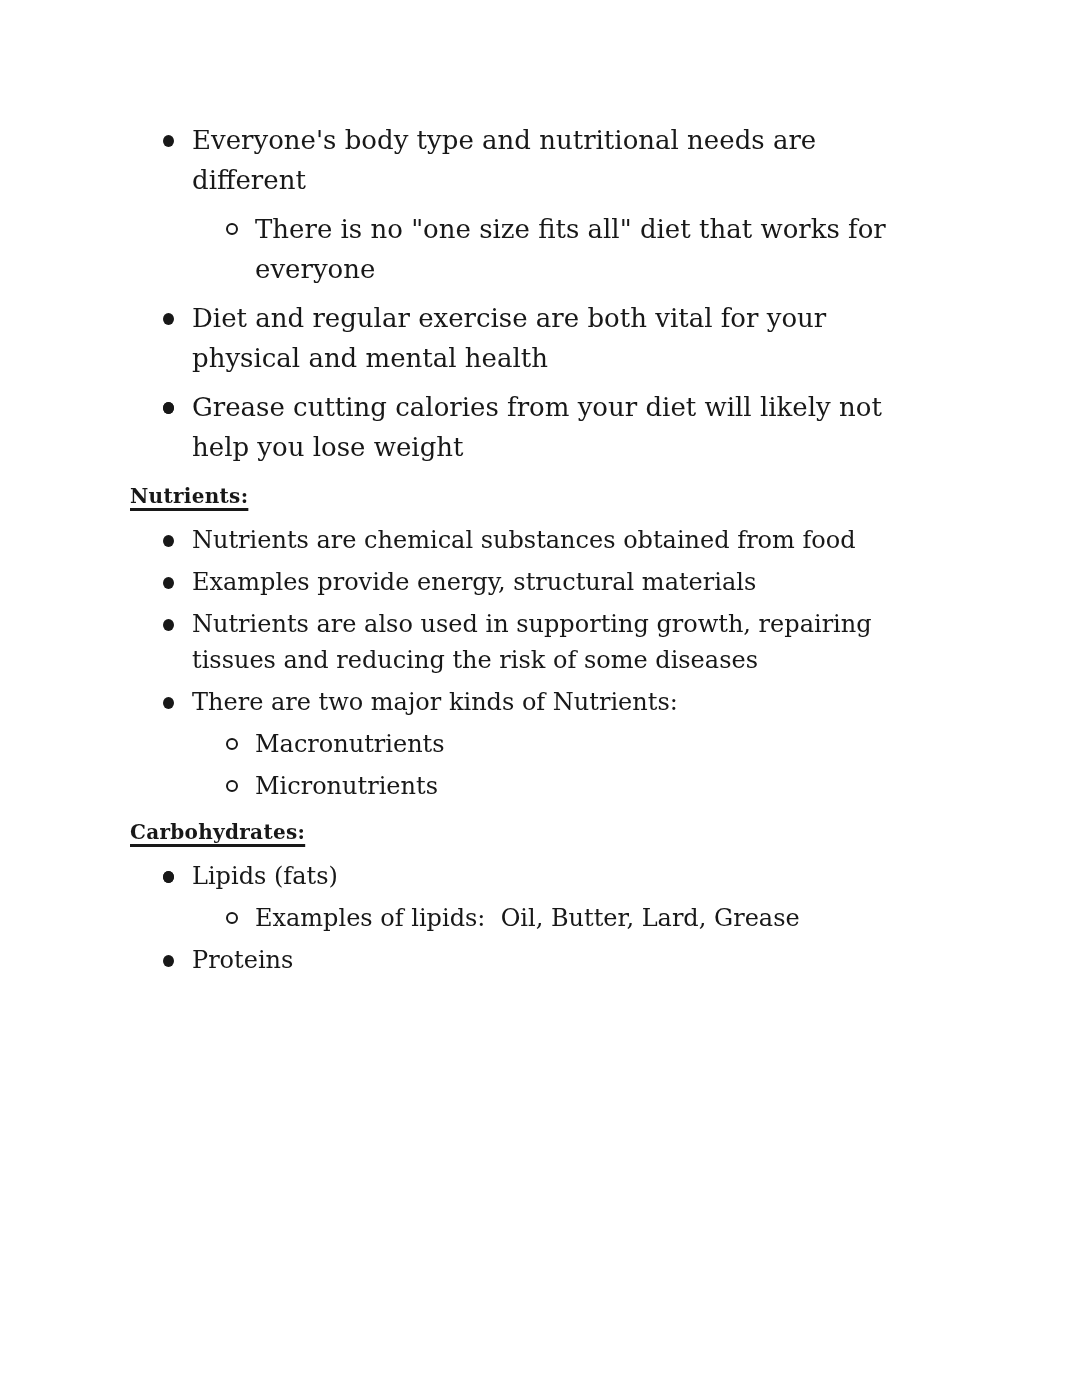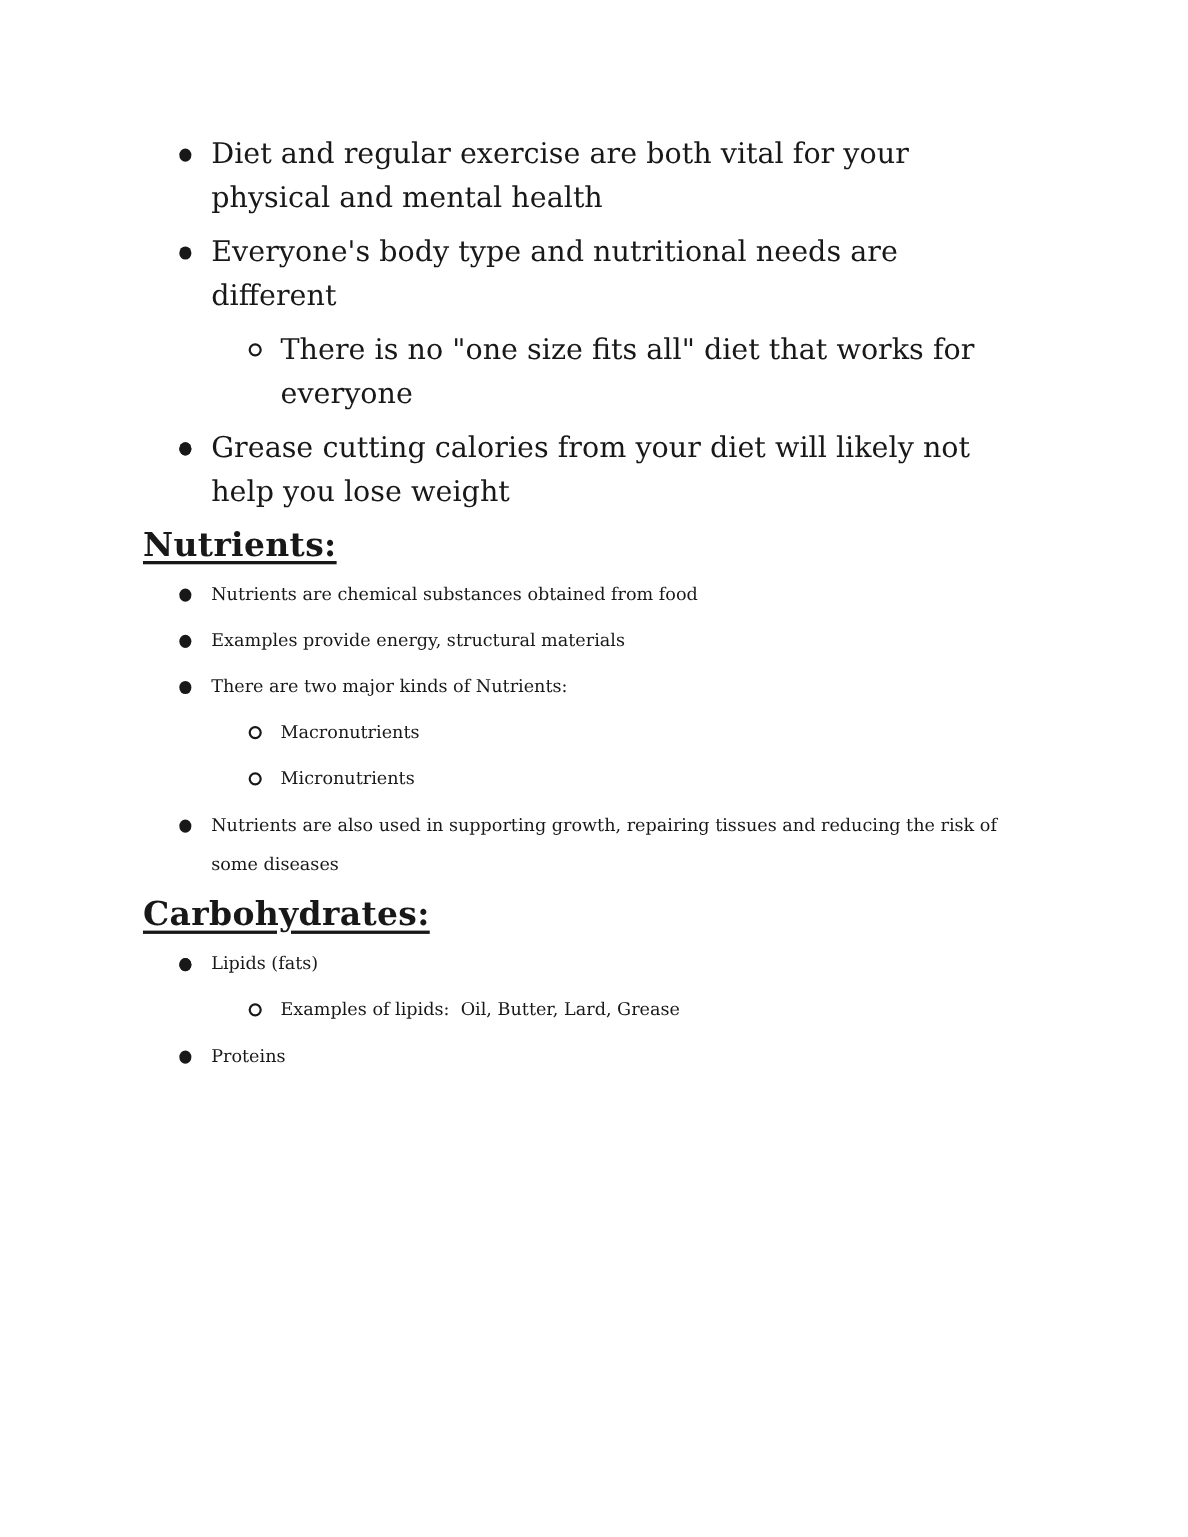--- a/index.html
+++ b/index.html
@@ -19,21 +19,21 @@
   .content {
     position: absolute;
     left: 130px;
     top: 120px;
     width: 808px;
   }
 
   
   .heading {
     margin: 8px 0 6px 0;
-    font-size: 30px;
+    font-size: 20px;
     line-height: 40px;
     font-weight: 700;
     text-decoration: underline;
     text-decoration-thickness: 3px;
     text-underline-offset: 5px;
     letter-spacing: 0.3px;
   }
 
   
   ul.lvl1 {
@@ -55,21 +55,21 @@
 
   
   .sec-lg ul.lvl1 { font-size: 26px; line-height: 40px; }
   .sec-lg ul.lvl1 > li { margin-bottom: 9px; }
   .sec-lg ul.lvl2 { margin-top: 9px; }
   .sec-lg ul.lvl2 > li { margin-bottom: 9px; }
   .sec-lg .b1 { top: 15px; }
   .sec-lg .b2 { top: 14px; }
 
   
-  .sec-sm ul.lvl1 { font-size: 16px; line-height: 36px; }
+  .sec-sm ul.lvl1 { font-size: 24px; line-height: 36px; }
   .sec-sm ul.lvl1 > li { margin-bottom: 6px; }
   .sec-sm ul.lvl2 { margin-top: 6px; }
   .sec-sm ul.lvl2 > li { margin-bottom: 6px; }
   .sec-sm .b1 { top: 13px; }
   .sec-sm .b2 { top: 12px; }
 
   
   .b1 {
     position: absolute;
     left: -29px;
@@ -92,31 +92,31 @@
 </head>
 <body>
 
 <div class="page">
   <div class="content">
 
     <section class="sec-lg">
       <ul class="lvl1">
         <li>
           <span class="b1"></span>
-          <span class="txt">Diet and regular exercise are both vital for your physical and mental health</span>
-        </li>
-        <li>
-          <span class="b1"></span>
           <span class="txt">Everyone's body type and nutritional needs are different</span>
           <ul class="lvl2">
             <li>
               <span class="b2"></span>
               <span class="txt">There is no "one size fits all" diet that works for everyone</span>
             </li>
           </ul>
+        </li>
+        <li>
+          <span class="b1"></span>
+          <span class="txt">Diet and regular exercise are both vital for your physical and mental health</span>
         </li>
         <li>
           <span class="b1"></span>
         </li>
         <li>
           <span class="b1"></span>
           <span class="txt">Grease cutting calories from your diet will likely not help you lose weight</span>
         </li>
       </ul>
     </section>
@@ -127,35 +127,35 @@
         <li>
           <span class="b1"></span>
           <span class="txt">Nutrients are chemical substances obtained from food</span>
         </li>
         <li>
           <span class="b1"></span>
           <span class="txt">Examples provide energy, structural materials</span>
         </li>
         <li>
           <span class="b1"></span>
+          <span class="txt">Nutrients are also used in supporting growth, repairing tissues and reducing the risk of some diseases</span>
+        </li>
+        <li>
+          <span class="b1"></span>
           <span class="txt">There are two major kinds of Nutrients:</span>
           <ul class="lvl2">
             <li>
               <span class="b2"></span>
               <span class="txt">Macronutrients</span>
             </li>
             <li>
               <span class="b2"></span>
               <span class="txt">Micronutrients</span>
             </li>
           </ul>
-        </li>
-        <li>
-          <span class="b1"></span>
-          <span class="txt">Nutrients are also used in supporting growth, repairing tissues and reducing the risk of some diseases</span>
         </li>
       </ul>
     </section>
 
     <section class="sec-sm">
       <h2 class="heading">Carbohydrates:</h2>
       <ul class="lvl1">
         <li>
           <span class="b1"></span>
         </li>

